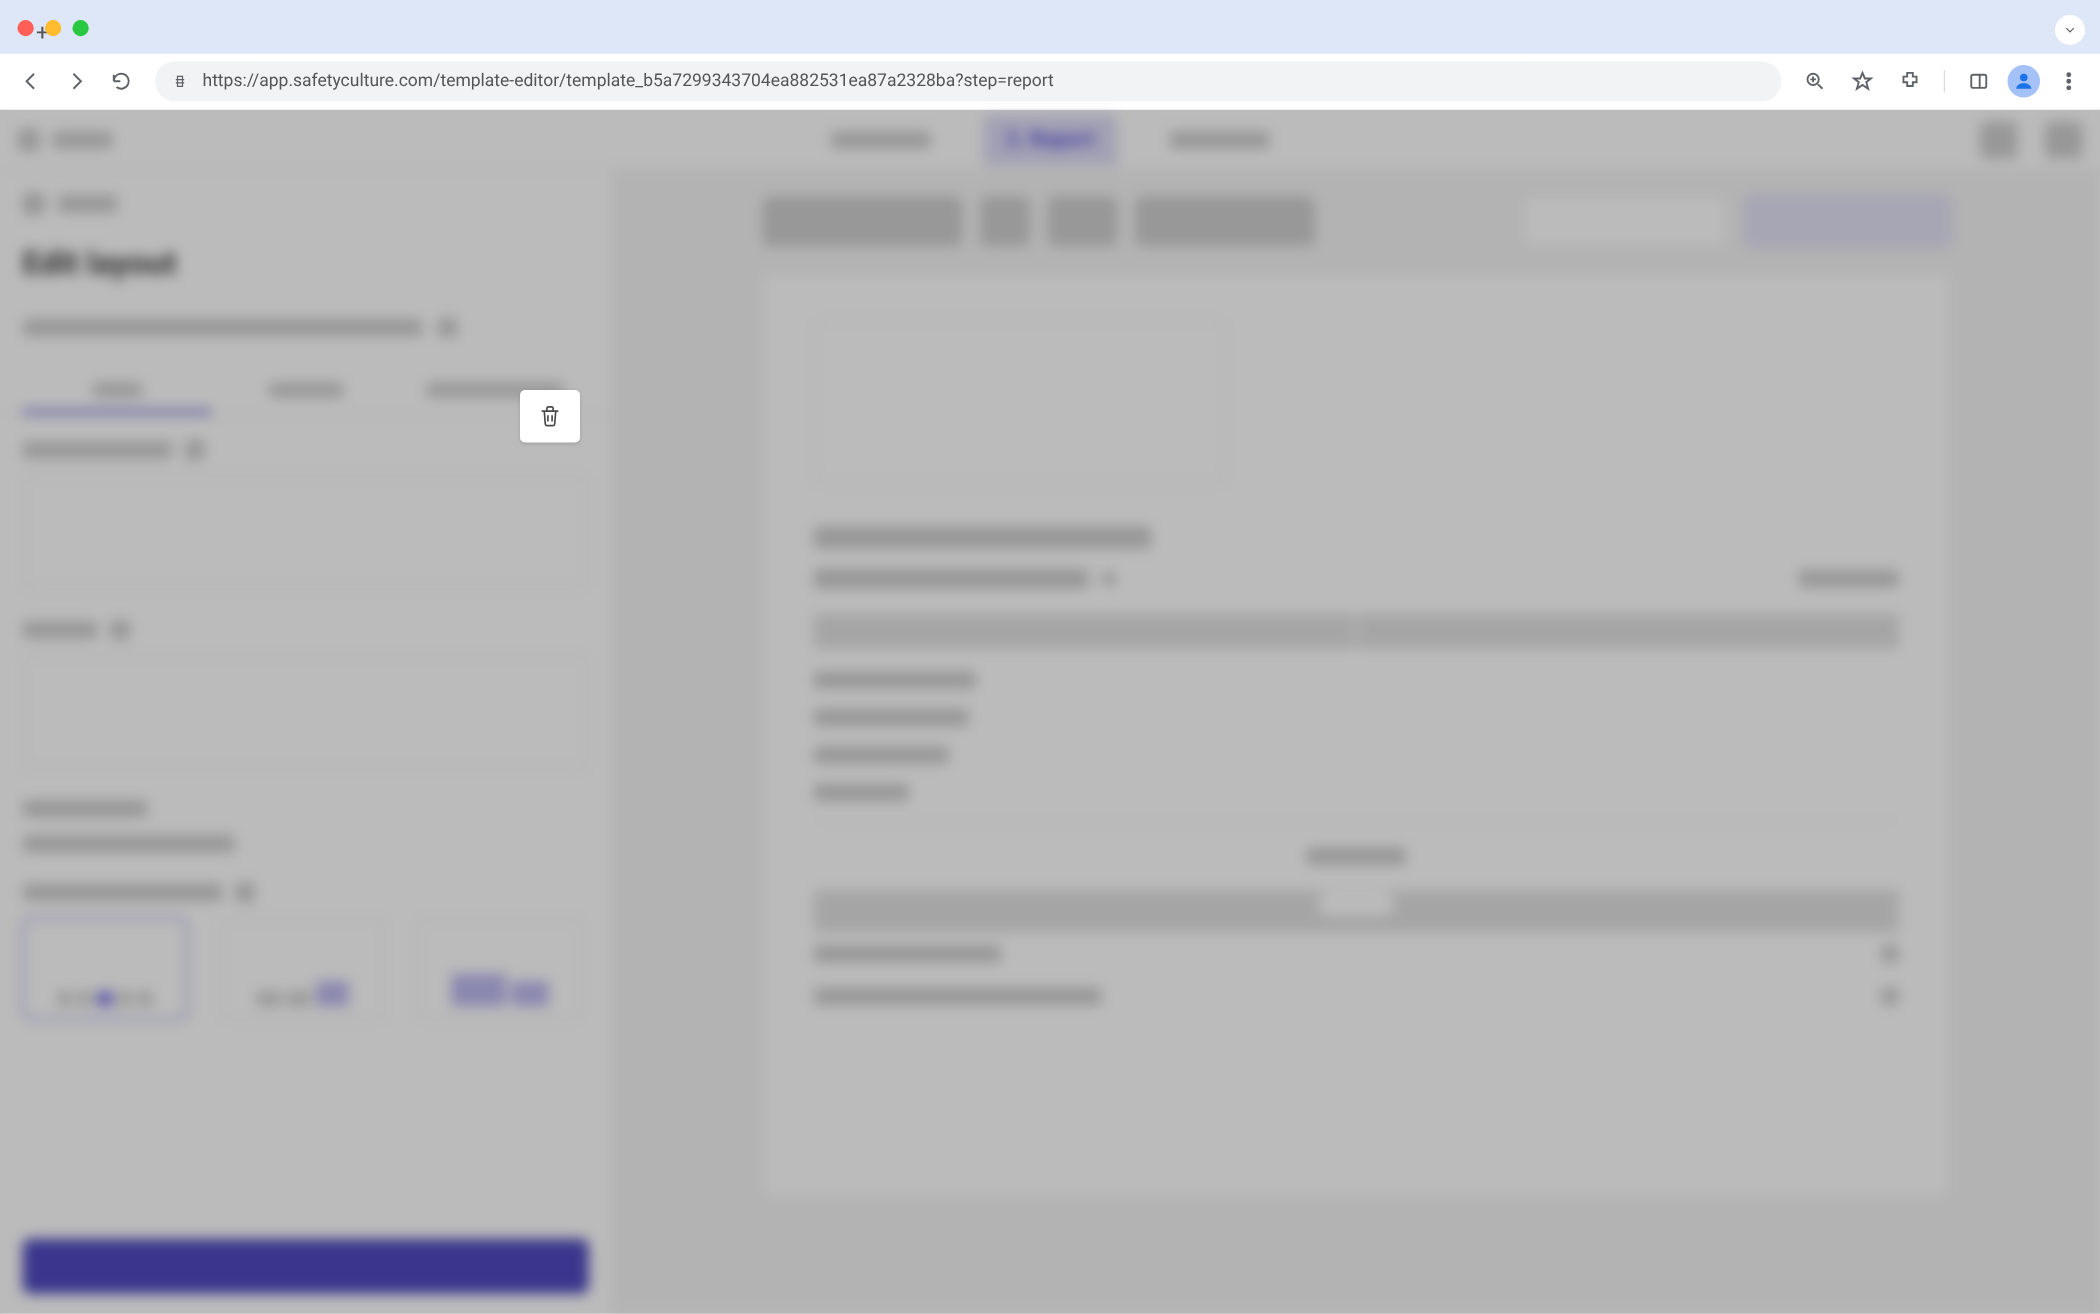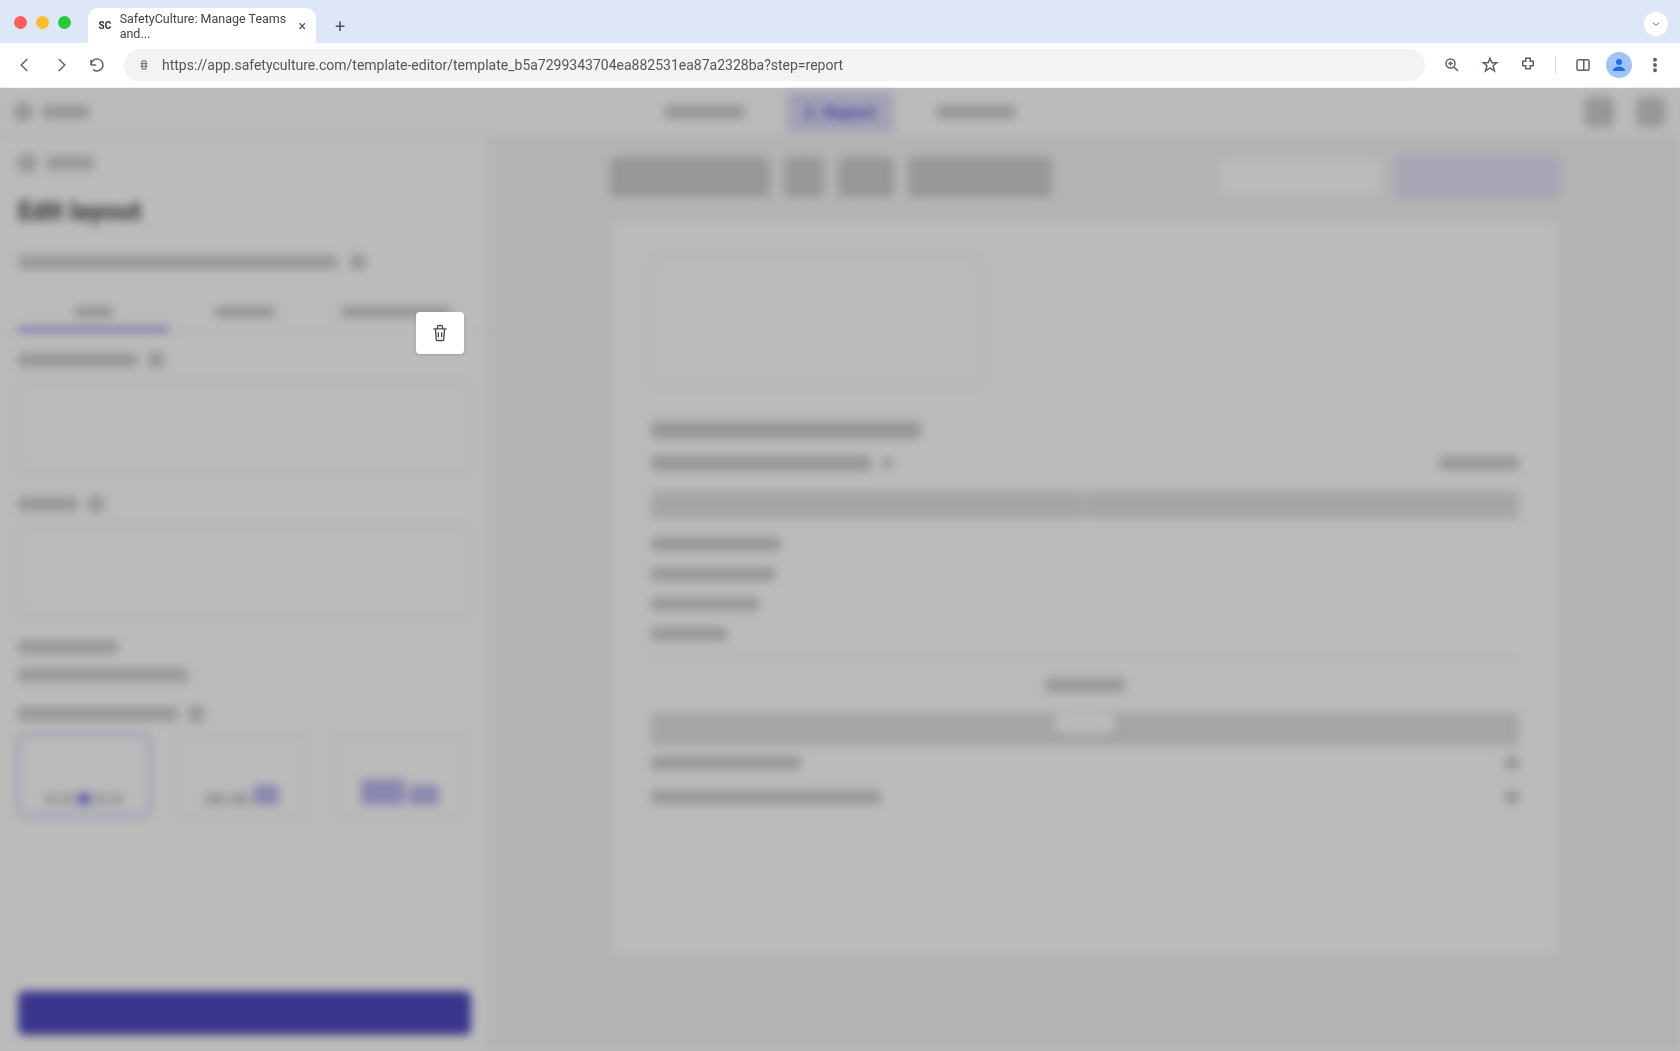--- a/index.html
+++ b/index.html
@@ -100,25 +100,20 @@
   </style>
 </head>
 <body>
 
 <div class="browser-top">
   <div class="window-controls">
     <div class="wc red"></div>
     <div class="wc yellow"></div>
     <div class="wc green"></div>
   </div>
-  <div class="tab">
-    <span class="favicon">SC</span>
-    <span>SafetyCulture: Manage Teams and...</span>
-    <span class="close-x">×</span>
-  </div>
   <div class="new-tab">+</div>
   <div class="tabstrip-dropdown">
     <svg viewBox="0 0 24 24">
         <path d="M6 9l6 6 6-6" stroke="#5f6368" stroke-width="2" fill="none"></path>
       </svg>
   </div>
 </div>
 
 <div class="browser-toolbar">
   <div class="nav-btn">

